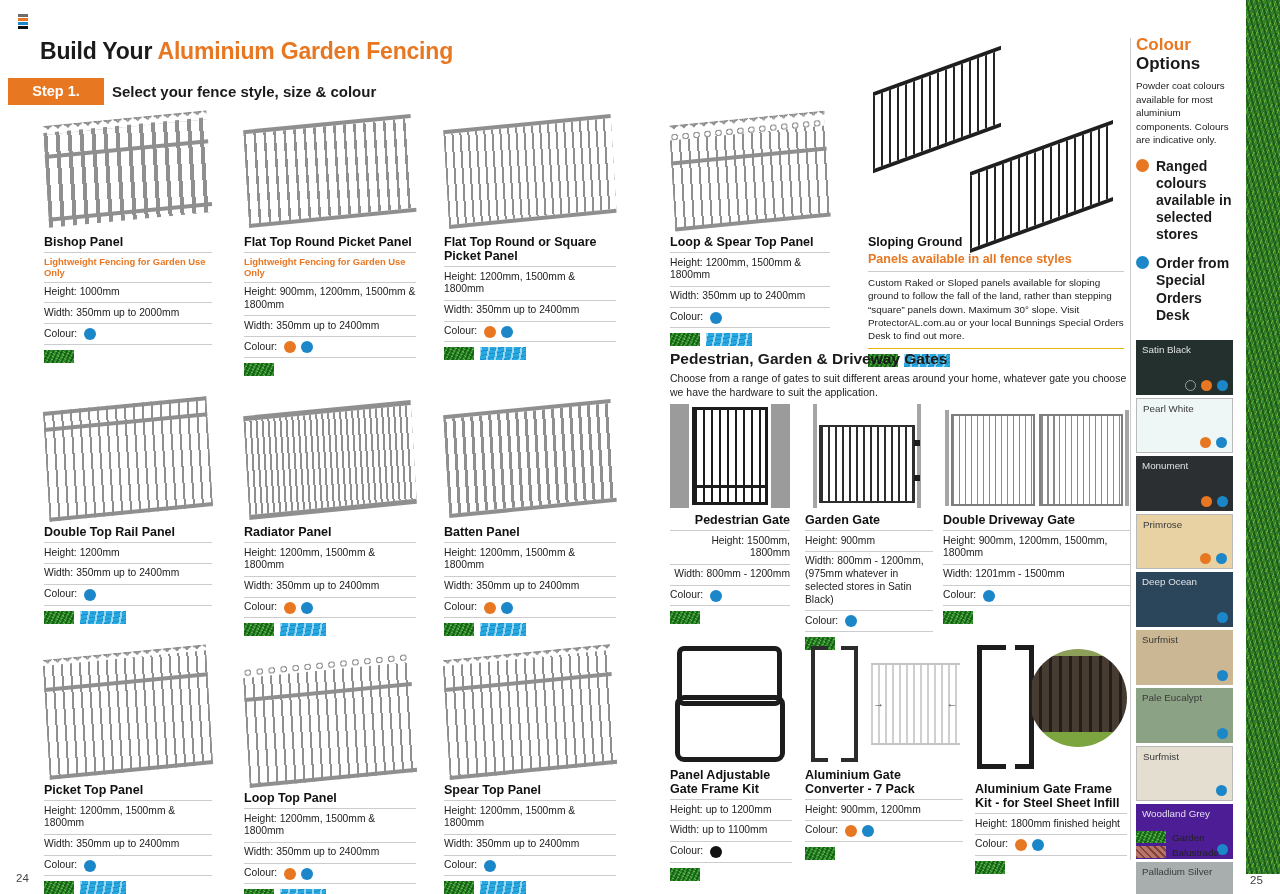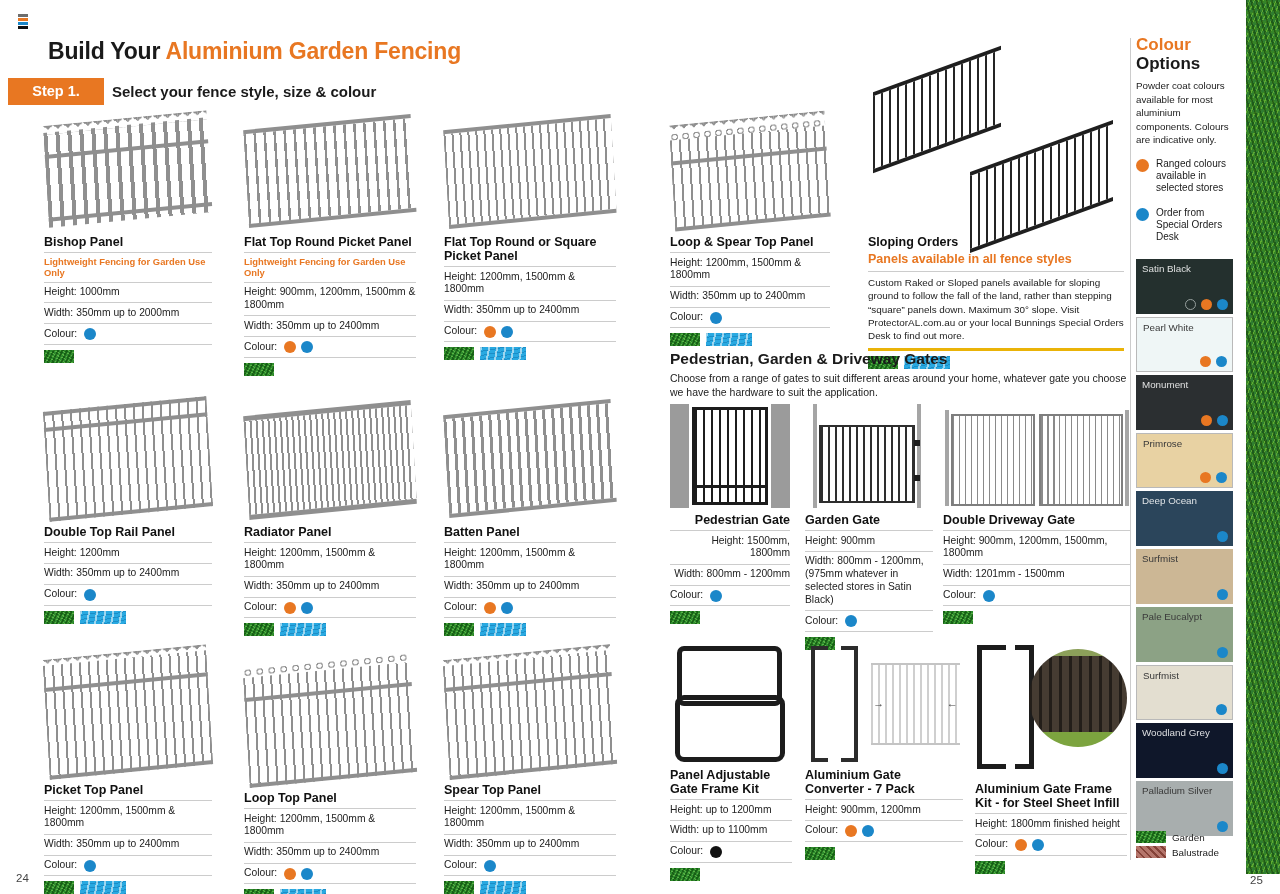--- a/index.html
+++ b/index.html
@@ -4,32 +4,32 @@
 <style>
   html,body{margin:0;padding:0;background:#e9e9e9}
   .page{position:relative;width:1280px;height:894px;background:#fff;overflow:hidden;
         font-family:"Liberation Sans","DejaVu Sans",sans-serif;color:#1a1a1a}
 
   
   .regmark{position:absolute;left:18px;top:14px;width:10px;height:14px}
   .regmark i{display:block;height:3px;margin-bottom:1px}
   .regmark .rb1{background:#6d6d6d}.regmark .rb2{background:#e87722}
   .regmark .rb3{background:#1b87c9}.regmark .rb4{background:#111}
-  h1.pagetitle{position:absolute;left:48px;top:38px;margin:0;font-size:23px;font-weight:700;letter-spacing:-.2px}
+  h1.pagetitle{position:absolute;left:40px;top:38px;margin:0;font-size:23px;font-weight:700;letter-spacing:-.2px}
   .orange{color:#e87722}
   .stepbadge{position:absolute;left:8px;top:78px;width:96px;height:27px;background:#e87722;color:#fff;
              font-weight:700;font-size:14.5px;text-align:center;line-height:27px}
   .stepheading{position:absolute;left:112px;top:83px;font-weight:700;font-size:15px}
 
   
   .card{position:absolute;font-size:10.3px;color:#222}
   .card .title{font-weight:700;font-size:12.5px;color:#111;margin:5px 0 3px;line-height:1.12}
   .card .subtitle{color:#e87722;font-weight:700;font-size:9.4px;padding:3px 0;border-top:1px solid #ccc;line-height:1.2}
   .card .subtitle.big{font-size:12.5px;border-top:none;padding:0 0 4px}
-  .card .bodytxt{font-size:9.9px;line-height:1.34;color:#222;padding:4px 0 6px;border-top:1px solid #ccc;border-bottom:3px solid #eab308}
+  .card .bodytxt{font-size:9.9px;line-height:1.34;color:#222;padding:4px 0 6px;border-top:1px solid #ccc;border-bottom:1px solid #eab308}
   .card .spec{border-top:1px solid #ccc;padding:3.5px 0;line-height:1.25}
   .card .spec .lab{margin-right:3px}
   .card .colour-row{border-bottom:1px solid #ccc;display:flex;align-items:center}
   .dots{display:inline-flex;gap:5px;margin-left:4px;vertical-align:middle}
   .dot{width:12px;height:12px;border-radius:50%;display:inline-block}
   .dot-orange{background:#e87722}.dot-blue{background:#1b87c9}.dot-black{background:#111}
   .dot-ring{background:transparent;border:1.5px solid #97a09e;box-sizing:border-box}
   .badges{display:flex;gap:6px;margin-top:5px}
   .badge{height:13px;display:inline-block}
   .badge-garden{width:30px;background:#2e8b2e;
@@ -119,21 +119,21 @@
   .gates-d{position:absolute;left:670px;top:371px;margin:0;width:458px;font-size:10.5px;line-height:1.35;color:#222}
 
   
   .divider{position:absolute;left:1130px;top:38px;width:1px;height:822px;background:#ccc}
   .sidebar{position:absolute;left:1136px;top:36px;width:97px}
   .sb-h{font-size:17px;font-weight:700;line-height:1.1}
   .sb-h span{display:block}
   .sb-body{font-size:9.8px;line-height:1.38;margin:6px 0 11px;color:#222}
   .sb-leg{display:flex;gap:7px;margin-bottom:12px}
   .sb-leg .dot{flex:0 0 auto;width:13px;height:13px;margin-top:1px}
-  .sb-leg .txt{font-size:10px;font-weight:400;line-height:1.22}
+  .sb-leg .txt{font-size:14px;font-weight:700;line-height:1.22}
   #swatches{margin-top:16px}
   .swatch{position:relative;height:55px;margin-bottom:3px;box-sizing:border-box}
   .swatch .nm{position:absolute;left:6px;top:4px;font-size:9.8px}
   .swatch .sdots{position:absolute;right:5px;bottom:4px;display:flex;gap:5px}
   .swatch .sdots .dot{width:11px;height:11px}
 
   
   .legend-bottom{position:absolute;left:1136px;top:831px;width:110px}
   .lb-row{display:flex;align-items:center;gap:6px;margin-bottom:3px}
   .lb-row .badge{width:30px;height:12px}
@@ -244,21 +244,21 @@
         <div class="badges">
           <span class="badge badge-garden"></span>
           <span class="badge badge-pool"></span>
         </div>
       </div>
       <div class="card" style="left: 868px; top: 38px; width: 256px;">
         <div class="art fa-sloping" style="height: 192px;">
           <i class="p p1"></i>
           <i class="p p2"></i>
         </div>
-        <div class="title">Sloping Orders</div>
+        <div class="title">Sloping Ground</div>
         <div class="subtitle big">Panels available in all fence styles</div>
         <div class="bodytxt">Custom Raked or Sloped panels available for sloping ground to follow the fall of the land, rather than stepping “square” panels down. Maximum 30° slope. Visit ProtectorAL.com.au or your local Bunnings Special Orders Desk to find out more.</div>
         <div class="badges">
           <span class="badge badge-garden"></span>
           <span class="badge badge-pool"></span>
         </div>
       </div>
       <div class="card" style="left: 44px; top: 400px; width: 168px;">
         <div class="art fa-double-rail" style="height: 120px;">
           <i class="bars"></i>
@@ -567,21 +567,21 @@
           <div class="sdots">
             <span class="dot dot-blue"></span>
           </div>
         </div>
         <div class="swatch" style="background: rgb(227, 222, 208); border: 1px solid rgb(185, 185, 185);">
           <div class="nm" style="color: rgb(58, 58, 58);">Surfmist</div>
           <div class="sdots">
             <span class="dot dot-blue"></span>
           </div>
         </div>
-        <div class="swatch" style="background: #0f172a;">
+        <div class="swatch" style="background: #4c1d95;">
           <div class="nm" style="color: rgba(255, 255, 255, 0.85);">Woodland Grey</div>
           <div class="sdots">
             <span class="dot dot-blue"></span>
           </div>
         </div>
         <div class="swatch" style="background: rgb(168, 174, 174);">
           <div class="nm" style="color: rgb(58, 58, 58);">Palladium Silver</div>
           <div class="sdots">
             <span class="dot dot-blue"></span>
           </div>

